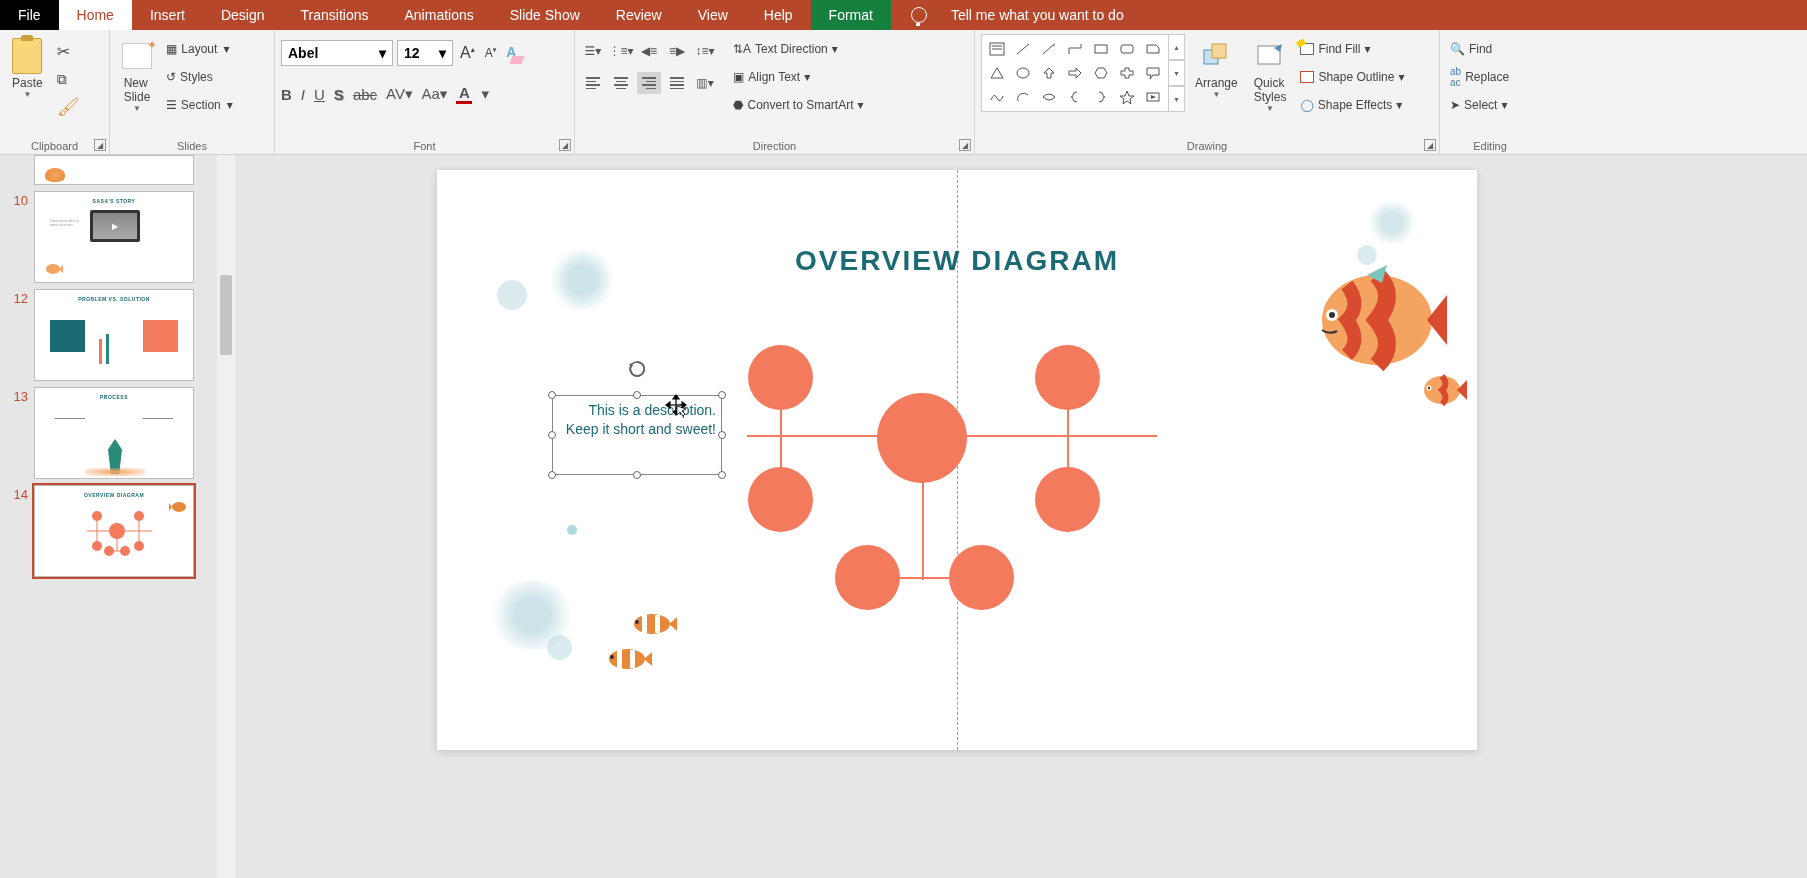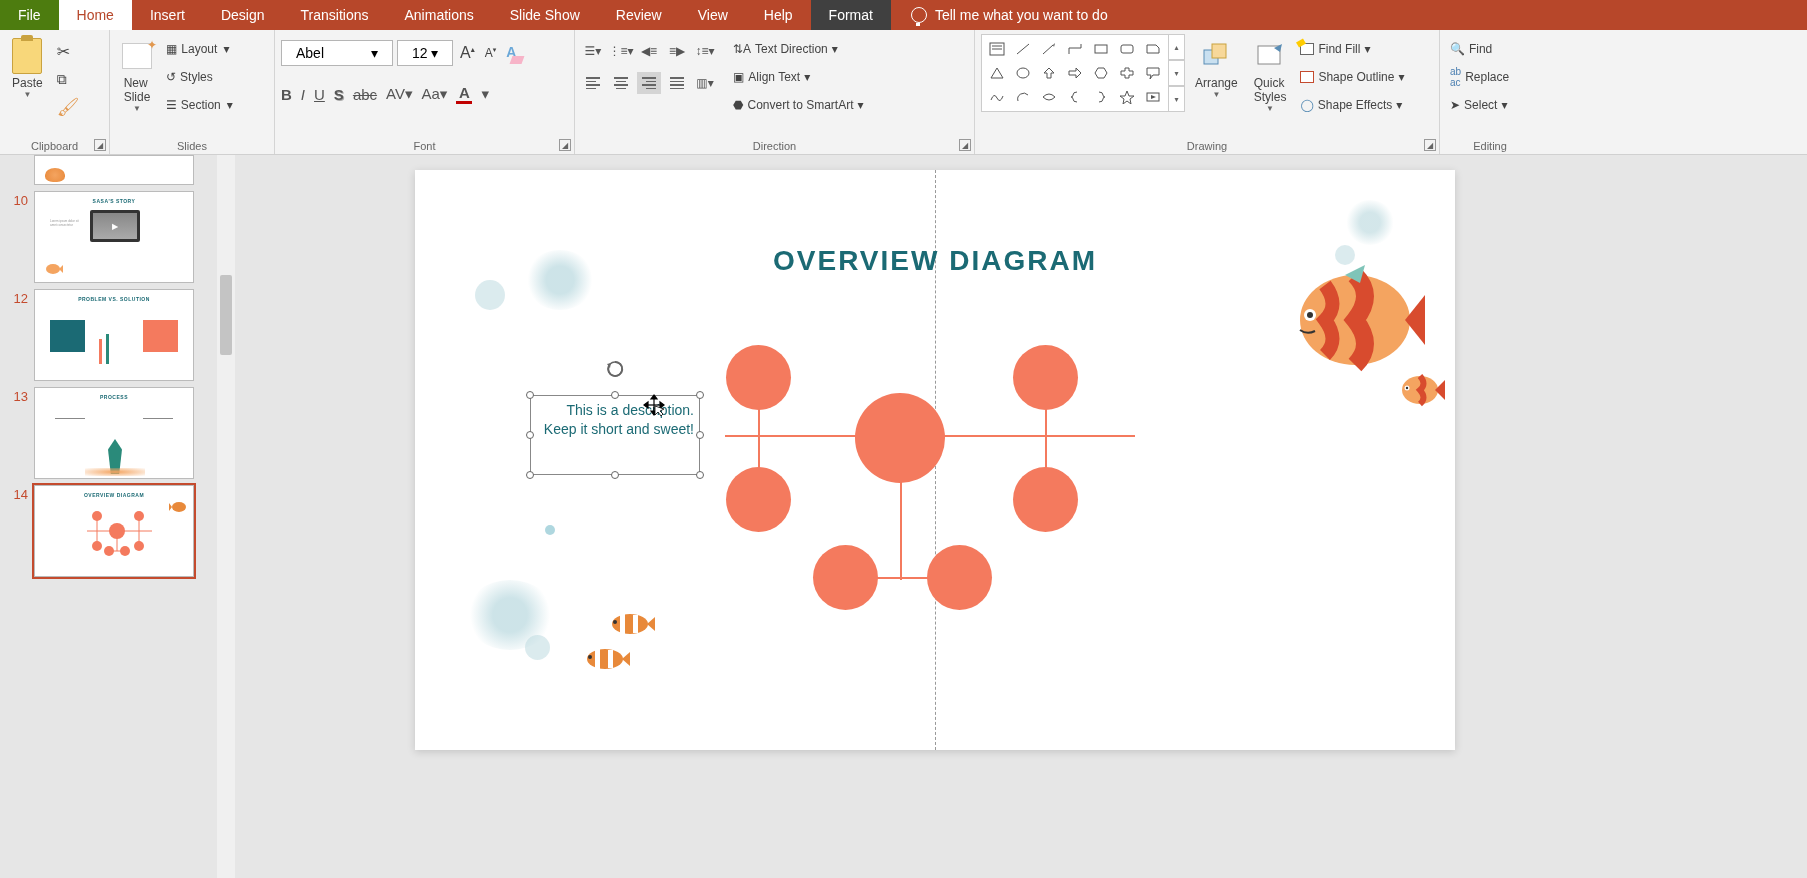--- a/index.html
+++ b/index.html
@@ -1,23 +1,23 @@
 <!DOCTYPE html>
 <html><head>
 <meta charset="utf-8">
 <style>
 * { margin: 0; padding: 0; box-sizing: border-box; font-family: "Segoe UI", Arial, sans-serif; }
 body { background: #e6e6e6; width: 1807px; height: 878px; overflow: hidden; position: relative; }
 
 
 .tabs { display: flex; align-items: center; background: #b7472a; height: 30px; color: #fff; font-size: 14px; }
 .tab { padding: 0 18px; height: 30px; display: flex; align-items: center; cursor: pointer; }
-.tab.file { background: #4d7c0f; }
+.tab.file { background: #000000; }
 .tab.active { background: #fff; color: #b7472a; }
-.tell-me { display: flex; align-items: flex-start; gap: 8px; margin-left: 20px; }
+.tell-me { display: flex; align-items: flex-start; gap: 24px; margin-left: 20px; }
 .bulb { width: 16px; height: 16px; border: 1.5px solid #fff; border-radius: 50%; position: relative; }
 .bulb::after { content: ""; position: absolute; bottom: -4px; left: 4px; width: 4px; height: 3px; background: #fff; }
 
 
 .ribbon { background: #f3f3f3; height: 125px; display: flex; border-bottom: 1px solid #d0d0d0; }
 .group { border-right: 1px solid #d4d4d4; padding: 4px 6px 0 6px; display: flex; flex-direction: column; justify-content: space-between; position: relative; }
 .group-label { text-align: center; font-size: 11px; color: #666; padding: 3px 0 2px 0; }
 .group-body { display: flex; align-items: flex-start; gap: 4px; flex: 1; }
 .dialog-launcher { position: absolute; right: 3px; bottom: 3px; width: 12px; height: 12px; border: 1px solid #999; font-size: 8px; color: #666; display: flex; align-items: center; justify-content: center; cursor: pointer; }
 
@@ -30,21 +30,21 @@
 
 .clipboard-icon { width: 30px; height: 36px; background: #f8d77a; border: 1px solid #c9a23f; border-radius: 2px; position: relative; }
 .clipboard-icon::before { content: ""; position: absolute; top: -4px; left: 8px; width: 12px; height: 6px; background: #c9a23f; border-radius: 2px 2px 0 0; }
 .scissors { font-size: 16px; color: #444; }
 .brush { font-size: 18px; color: #e2984e; }
 
 .newslide-icon { width: 30px; height: 26px; background: #fff; border: 1px solid #ccc; position: relative; }
 .newslide-icon::after { content: "✦"; position: absolute; top: -6px; right: -6px; color: #e2984e; font-size: 12px; }
 
 .font-row { display: flex; align-items: center; gap: 4px; }
-.font-name, .font-size { border: 1px solid #b5b5b5; background: #fff; font-size: 14px; padding: 4px 14px; display: flex; align-items: flex-start; justify-content: space-between; }
+.font-name, .font-size { border: 1px solid #b5b5b5; background: #fff; font-size: 14px; padding: 4px 6px; display: flex; align-items: flex-start; justify-content: space-between; font-weight: bold; }
 .font-name { width: 112px; }
 .font-size { width: 56px; }
 .fs-btn { font-size: 13px; color: #444; padding: 0 3px; cursor: pointer; }
 .clear-fmt { width: 18px; height: 18px; position: relative; }
 .clear-fmt::before { content: "A"; font-size: 14px; color: #6ba8d8; font-weight: bold; }
 .eraser { width: 12px; height: 8px; background: #f7b4c8; position: absolute; right: -2px; bottom: -2px; transform: skewX(-20deg); }
 
 .fmt-row { display: flex; align-items: center; gap: 9px; margin-top: 10px; }
 .fmt-row span { font-size: 15px; color: #555; cursor: pointer; }
 .font-color { display: flex; flex-direction: column; align-items: center; }
@@ -60,21 +60,21 @@
 .shape-cell { display: flex; align-items: center; justify-content: center; cursor: pointer; }
 .shape-cell svg { width: 16px; height: 14px; }
 .gallery-scroll { width: 16px; display: flex; flex-direction: column; }
 .gallery-scroll div { flex: 1; border: 1px solid #ccc; border-left: none; display: flex; align-items: center; justify-content: center; font-size: 8px; color: #666; cursor: pointer; background: #fff; }
 
 .shape-fill-icon { width: 14px; height: 12px; background: #fff; border: 1.5px solid #666; display: inline-block; }
 .pour { position: relative; }
 .pour::before { content: ""; position: absolute; top: -4px; left: -4px; width: 8px; height: 6px; background: #ffcc00; transform: rotate(-30deg); }
 
 
-.workspace { position: absolute; top: 155px; left: 0; right: 0; bottom: 0; display: flex; }
+.workspace { position: absolute; top: 155px; left: 0; right: 0; bottom: 0; display: flex; gap: 22px; }
 .thumb-pane { width: 235px; background: #e6e6e6; overflow: hidden; position: relative; }
 .thumb-scroll { position: absolute; right: 0; top: 0; width: 18px; height: 100%; background: #f0f0f0; }
 .thumb-scroll .track { position: absolute; left: 3px; top: 120px; width: 12px; height: 80px; background: #c4c4c4; border-radius: 2px; }
 
 .thumb-item { display: flex; gap: 6px; margin: 6px 4px; }
 .thumb-num { width: 24px; text-align: right; font-size: 13px; color: #c44b2e; padding-top: 2px; }
 .thumb-img { width: 160px; height: 92px; background: #fff; border: 1px solid #bbb; position: relative; overflow: hidden; }
 .thumb-img.selected { outline: 2px solid #c44b2e; }
 .thumb-partial { width: 160px; height: 30px; background: #fff; border: 1px solid #bbb; position: relative; overflow: hidden; }
 
@@ -129,21 +129,21 @@
   <div class="tab file">File</div>
   <div class="tab active">Home</div>
   <div class="tab">Insert</div>
   <div class="tab">Design</div>
   <div class="tab">Transitions</div>
   <div class="tab">Animations</div>
   <div class="tab">Slide Show</div>
   <div class="tab">Review</div>
   <div class="tab">View</div>
   <div class="tab">Help</div>
-  <div class="tab" style="background:#404040">Format</div>
+  <div class="tab" style="background:#15803d">Format</div>
   <div class="tell-me">
     <span class="bulb"></span>
     <span>Tell me what you want to do</span>
   </div>
 </div>
 
 <div class="ribbon">
 
   <div class="group" style="width:110px">
     <div class="group-body">

